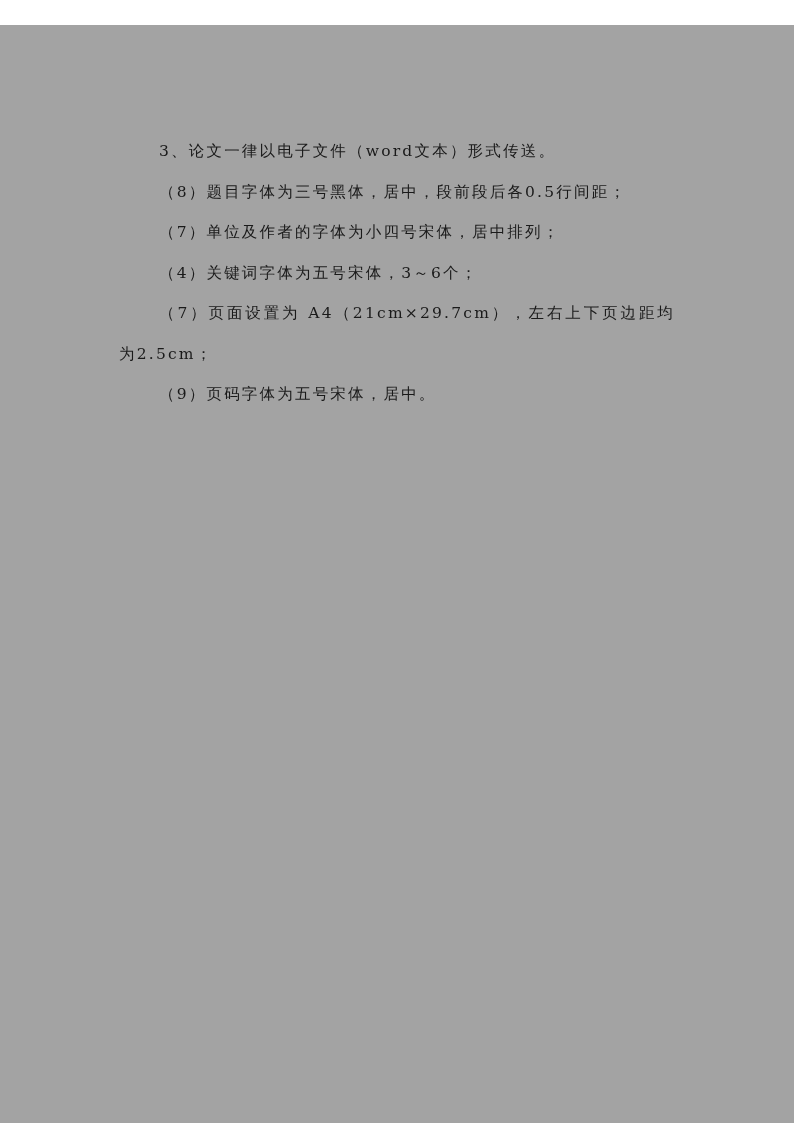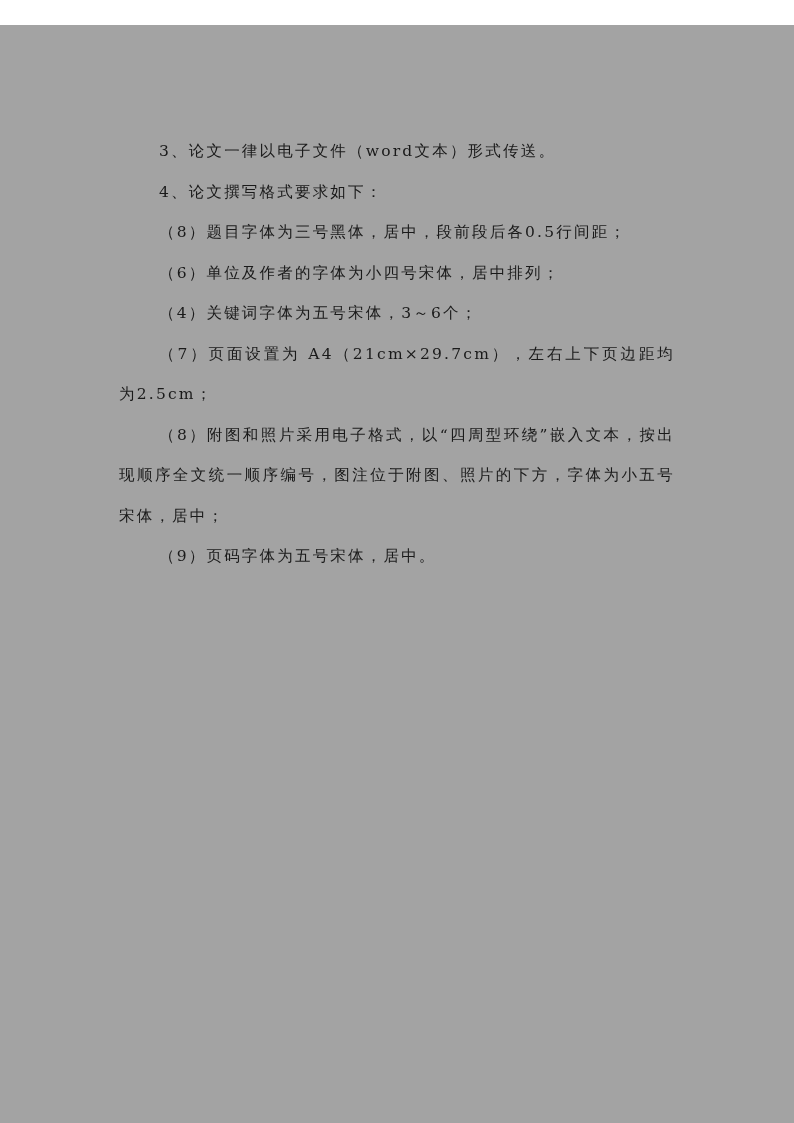--- a/index.html
+++ b/index.html
@@ -15,21 +15,19 @@
       letter-spacing: 2.2px;
     }
     .para { margin: 0; text-indent: 40px; text-align: justify; text-align-last: left; }
   </style>
 </head>
 <body>
 
 <div class="page">
   <div class="content">
     <p class="para">3、论文一律以电子文件（word文本）形式传送。</p>
-    <p class="para">4、论文撰写格式要求如下：</p>
     <p class="para">（8）题目字体为三号黑体，居中，段前段后各0.5行间距；</p>
-    <p class="para">（6）单位及作者的字体为小四号宋体，居中排列；</p>
+    <p class="para">（7）单位及作者的字体为小四号宋体，居中排列；</p>
     <p class="para">（4）关键词字体为五号宋体，3～6个；</p>
     <p class="para">（7）页面设置为 A4（21cm×29.7cm），左右上下页边距均为2.5cm；</p>
-    <p class="para">（8）附图和照片采用电子格式，以“四周型环绕”嵌入文本，按出现顺序全文统一顺序编号，图注位于附图、照片的下方，字体为小五号宋体，居中；</p>
     <p class="para">（9）页码字体为五号宋体，居中。</p>
   </div>
 </div>
 
 </body></html>

